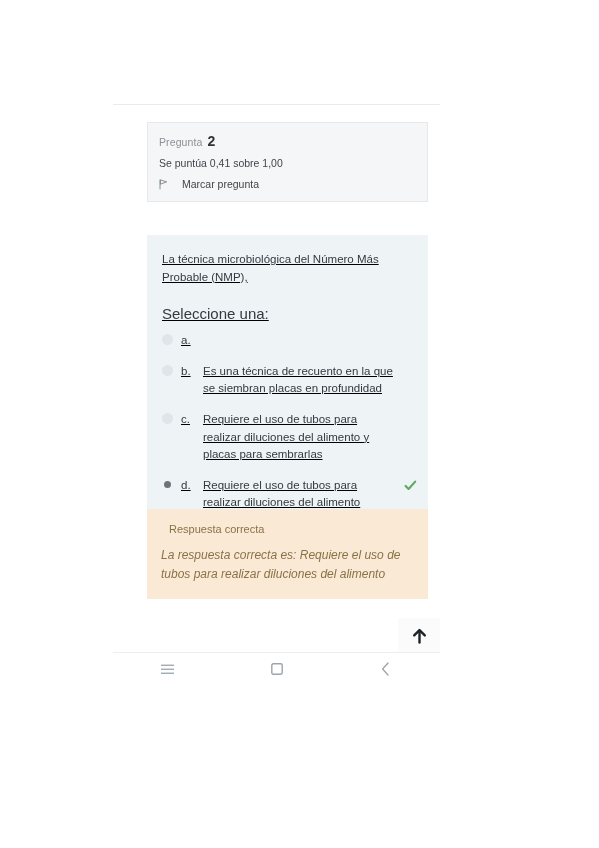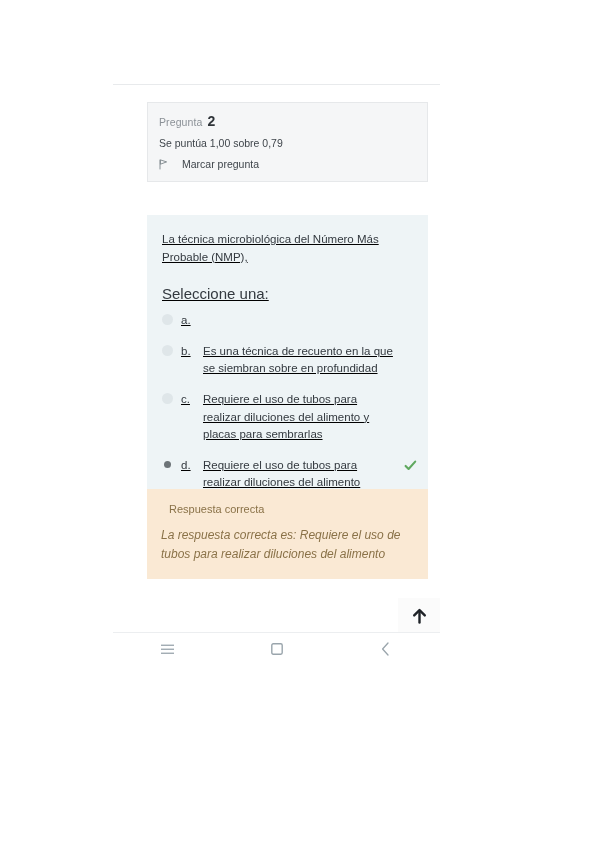--- a/index.html
+++ b/index.html
@@ -12,21 +12,21 @@
     height: 848px;
     position: relative;
     font-family: "Liberation Sans", sans-serif;
     -webkit-font-smoothing: antialiased;
   }
 
   
   #screen {
     position: absolute;
     left: 113px;
-    top: 84px;
+    top: 104px;
     width: 327px;
     height: 580px;
     background: #ffffff;
     overflow: hidden;
   }
   .top-rule {
     position: absolute;
     left: 0; top: 0;
     width: 327px;
     height: 1px;
@@ -242,21 +242,21 @@
 
   <div class="top-rule"></div>
 
   <div id="app">
 
     <div class="q-header">
       <div class="q-num-row">
         <span class="q-num-label">Pregunta</span>
         <span class="q-num-value">2</span>
       </div>
-      <div class="q-grade">Se puntúa 1,00 sobre 0,79</div>
+      <div class="q-grade">Se puntúa 0,41 sobre 1,00</div>
       <div class="q-flag">
         <span>
           <svg class="flag-ico" viewBox="0 0 9 11" fill="none">
             <path d="M1 0.6 L1 10.4" stroke="#7b8489" stroke-width="0.9"></path>
             <path d="M1.4 0.9 L7.6 2.9 L1.4 5.2 Z" stroke="#7b8489" stroke-width="0.9" fill="none" stroke-linejoin="round"></path>
           </svg>
         </span>
         <span>Marcar pregunta</span>
       </div>
     </div>
@@ -268,21 +268,21 @@
       <ul class="answers">
 
         <li class="answer">
           <span class="radio"></span>
           <span class="ans-letter">a.</span>
         </li>
 
         <li class="answer">
           <span class="radio"></span>
           <span class="ans-letter">b.</span>
-          <span class="ans-text">Es una técnica de recuento en la que se siembran sobre en profundidad</span>
+          <span class="ans-text">Es una técnica de recuento en la que se siembran placas en profundidad</span>
         </li>
 
         <li class="answer">
           <span class="radio"></span>
           <span class="ans-letter">c.</span>
           <span class="ans-text">Requiere el uso de tubos para realizar diluciones del alimento y placas para sembrarlas</span>
         </li>
 
         <li class="answer">
           <span class="radio checked"></span>

